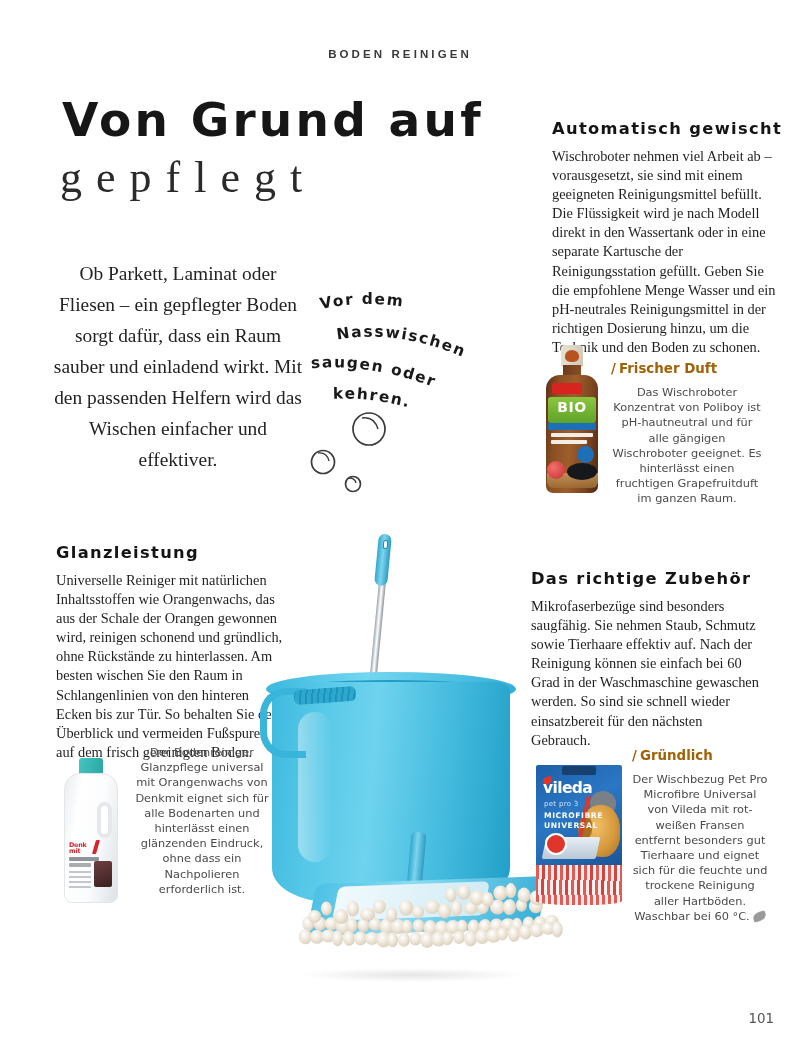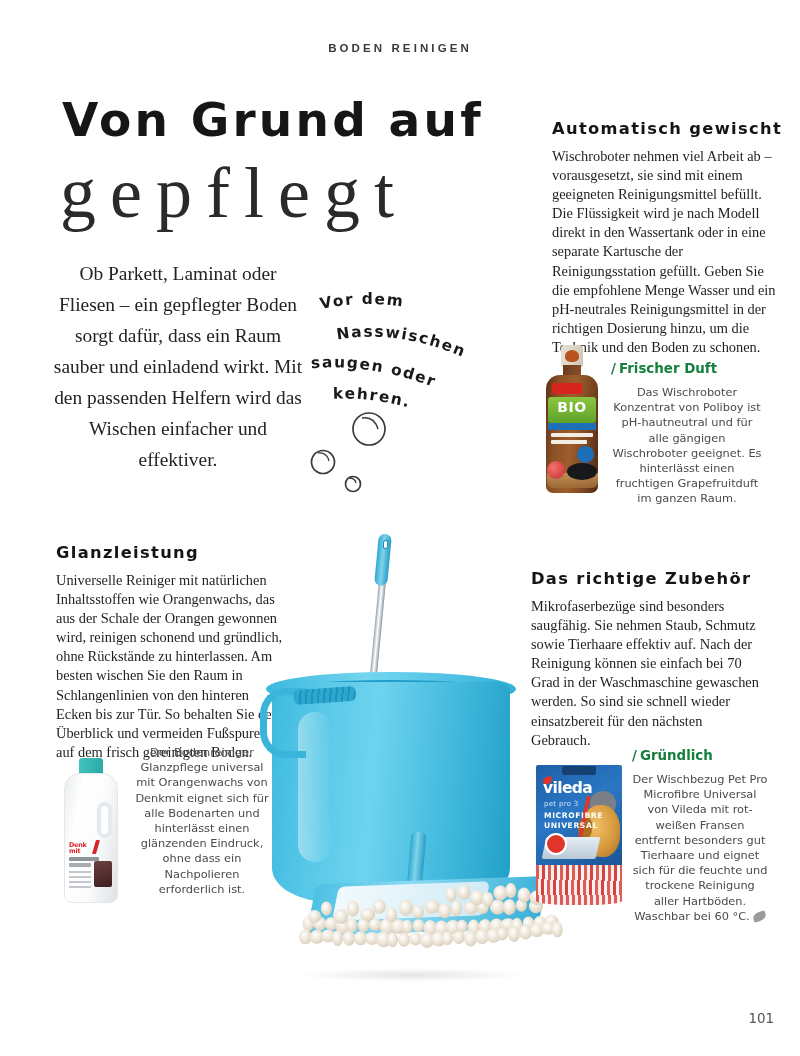--- a/index.html
+++ b/index.html
@@ -10,42 +10,42 @@
     background: #ffffff;
     font-family: "Liberation Sans", sans-serif;
     color: #1e1e1e;
     overflow: hidden;
     position: relative;
   }
   .page { position: relative; width: 800px; height: 1056px; }
 
   
   .kicker {
-    position: absolute; top: 42px; left: 0; width: 800px;
+    position: absolute; top: 48px; left: 0; width: 800px;
     text-align: center;
     font-family: "Liberation Sans", sans-serif;
     font-size: 11.5px; font-weight: 600;
     letter-spacing: 3.1px;
     color: #3a3a3a;
     text-transform: uppercase;
   }
 
   
   .headline-1 {
     position: absolute; top: 92px; left: 62px;
     font-family: "DejaVu Sans", sans-serif;
     font-size: 47px; font-weight: 700;
     letter-spacing: 3.2px;
     color: #161616;
     white-space: nowrap;
   }
   .headline-2 {
     position: absolute; top: 152px; left: 60px;
     font-family: "Liberation Serif", serif;
-    font-size: 72px; font-weight: 400;
+    font-size: 44px; font-weight: 400;
     letter-spacing: 14px;
     color: #2a2a2a;
     white-space: nowrap;
     text-align: right;
   }
 
   
   .intro {
     position: absolute; top: 258px; left: 52px;
     width: 252px;
@@ -101,21 +101,21 @@
   .block-zubehoer {
     position: absolute; top: 568px; left: 531px; width: 233px;
   }
 
   
   .prod-head {
     font-family: "DejaVu Sans", sans-serif;
     font-weight: 700;
     font-size: 13.4px;
     line-height: 17px;
-    color: #15803d;
+    color: #a16207;
     margin: 0 0 8px 0;
   }
   .prod-head .slash { margin-right: 3px; }
   .prod-body {
     font-family: "DejaVu Sans", sans-serif;
     font-size: 11.35px;
     line-height: 15.2px;
     color: #4a4a4a;
     margin: 0;
     text-align: center;
@@ -497,21 +497,21 @@
     <p class="sec-body">Wischroboter nehmen viel Arbeit ab – vorausgesetzt, sie sind mit einem geeigneten Reinigungsmittel befüllt. Die Flüssigkeit wird je nach Modell direkt in den Wassertank oder in eine separate Kartusche der Reinigungsstation gefüllt. Geben Sie die empfohlene Menge Wasser und ein pH-neutrales Reinigungsmittel in der richtigen Dosierung hinzu, um die Technik und den Boden zu schonen.</p>
   </div>
 
   <div class="block-glanz">
     <h2 class="sec-head">Glanzleistung</h2>
     <p class="sec-body">Universelle Reiniger mit natürlichen Inhaltsstoffen wie Orangenwachs, das aus der Schale der Orangen gewonnen wird, reinigen schonend und gründlich, ohne Rückstände zu hinterlassen. Am besten wischen Sie den Raum in Schlangenlinien von den hinteren Ecken bis zur Tür. So behalten Sie den Überblick und vermeiden Fußspuren auf dem frisch gereinigten Boden.</p>
   </div>
 
   <div class="block-zubehoer">
     <h2 class="sec-head">Das richtige Zubehör</h2>
-    <p class="sec-body">Mikrofaserbezüge sind besonders saugfähig. Sie nehmen Staub, Schmutz sowie Tierhaare effektiv auf. Nach der Reinigung können sie einfach bei 70 Grad in der Waschmaschine gewaschen werden. So sind sie schnell wieder einsatzbereit für den nächsten Gebrauch.</p>
+    <p class="sec-body">Mikrofaserbezüge sind besonders saugfähig. Sie nehmen Staub, Schmutz sowie Tierhaare effektiv auf. Nach der Reinigung können sie einfach bei 60 Grad in der Waschmaschine gewaschen werden. So sind sie schnell wieder einsatzbereit für den nächsten Gebrauch.</p>
   </div>
 
   <div class="poliboy">
     <div class="pb-cap"></div>
     <div class="pb-caplogo"></div>
     <div class="pb-neck"></div>
     <div class="pb-body"></div>
     <div class="pb-brand"></div>
     <div class="pb-green"></div>
     <div class="pb-bio">BIO</div>

